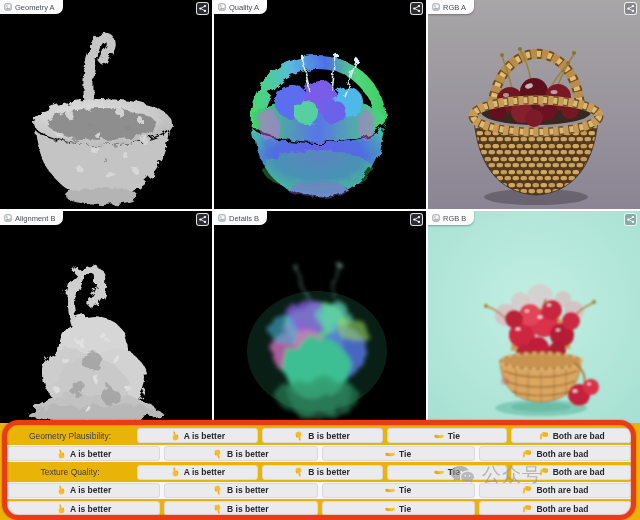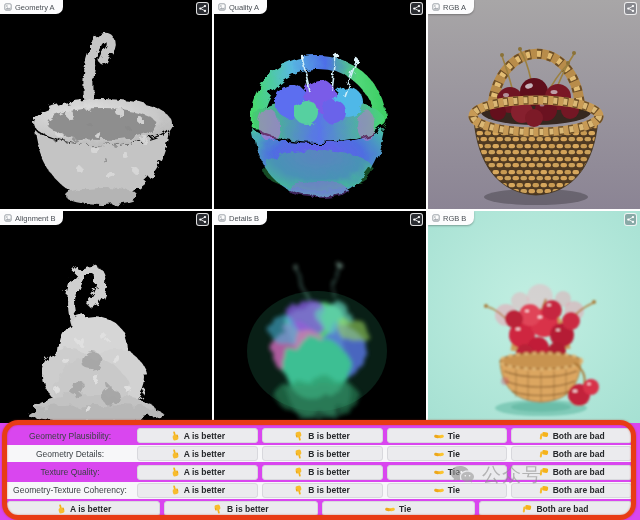--- a/index.html
+++ b/index.html
@@ -13,21 +13,21 @@
   .art svg{width:100%;height:100%;display:block;}
   .badge{position:absolute;top:0;left:0;display:flex;align-items:center;gap:3px;
          background:#fcfcfd;border-radius:0 0 7px 0;padding:2.5px 8px 2.5px 4px;
          font-size:7.5px;color:#4a4f55;box-shadow:0 1px 2px rgba(0,0,0,.3);z-index:5;}
   .bic{width:8px;height:8px;}
   .share{position:absolute;top:2px;right:3px;width:13px;height:13px;border-radius:3px;
          background:rgba(95,100,110,.45);border:1px solid rgba(255,255,255,.85);
          display:flex;align-items:center;justify-content:center;padding:0;cursor:pointer;z-index:5;}
   .sic{width:9px;height:9px;}
   
-  .table{position:relative;width:640px;height:97px;background:#d946ef;box-sizing:border-box;
+  .table{position:relative;width:640px;height:97px;background:#eab308;box-sizing:border-box;
          padding:4px 6px 3px 5px;display:flex;flex-direction:column;justify-content:space-between;}
   .trow{display:flex;align-items:stretch;height:17px;}
   .trow:nth-child(even){background:#f7f7f9;}
   .tlabel{width:130px;display:flex;align-items:center;justify-content:center;
           font-size:8.5px;color:#3b4045;}
   .topt{flex:1;margin:1px 2px;background:#ebebee;border:1px solid #d8d8dd;border-radius:3px;
         display:flex;align-items:center;justify-content:center;gap:4px;font-size:8.5px;
         font-weight:700;color:#26282b;cursor:pointer;padding:4px;
         font-family:"Liberation Sans",sans-serif;}
   .emo{width:10px;height:10px;}
@@ -482,21 +482,20 @@
         </button>
       <button class="topt">
           <svg class="emo">
             <use href="#i-thumbdown"></use>
           </svg>
           <span>Both are bad</span>
         </button>
     </div>
 
     <div class="trow">
-      <div class="tlabel">Geometry Details:</div>
       <button class="topt">
           <svg class="emo">
             <use href="#i-hand"></use>
           </svg>
           <span>A is better</span>
         </button>
       <button class="topt">
           <svg class="emo down">
             <use href="#i-hand"></use>
           </svg>
@@ -538,21 +537,20 @@
         </button>
       <button class="topt">
           <svg class="emo">
             <use href="#i-thumbdown"></use>
           </svg>
           <span>Both are bad</span>
         </button>
     </div>
 
     <div class="trow">
-      <div class="tlabel">Geometry-Texture Coherency:</div>
       <button class="topt">
           <svg class="emo">
             <use href="#i-hand"></use>
           </svg>
           <span>A is better</span>
         </button>
       <button class="topt">
           <svg class="emo down">
             <use href="#i-hand"></use>
           </svg>

